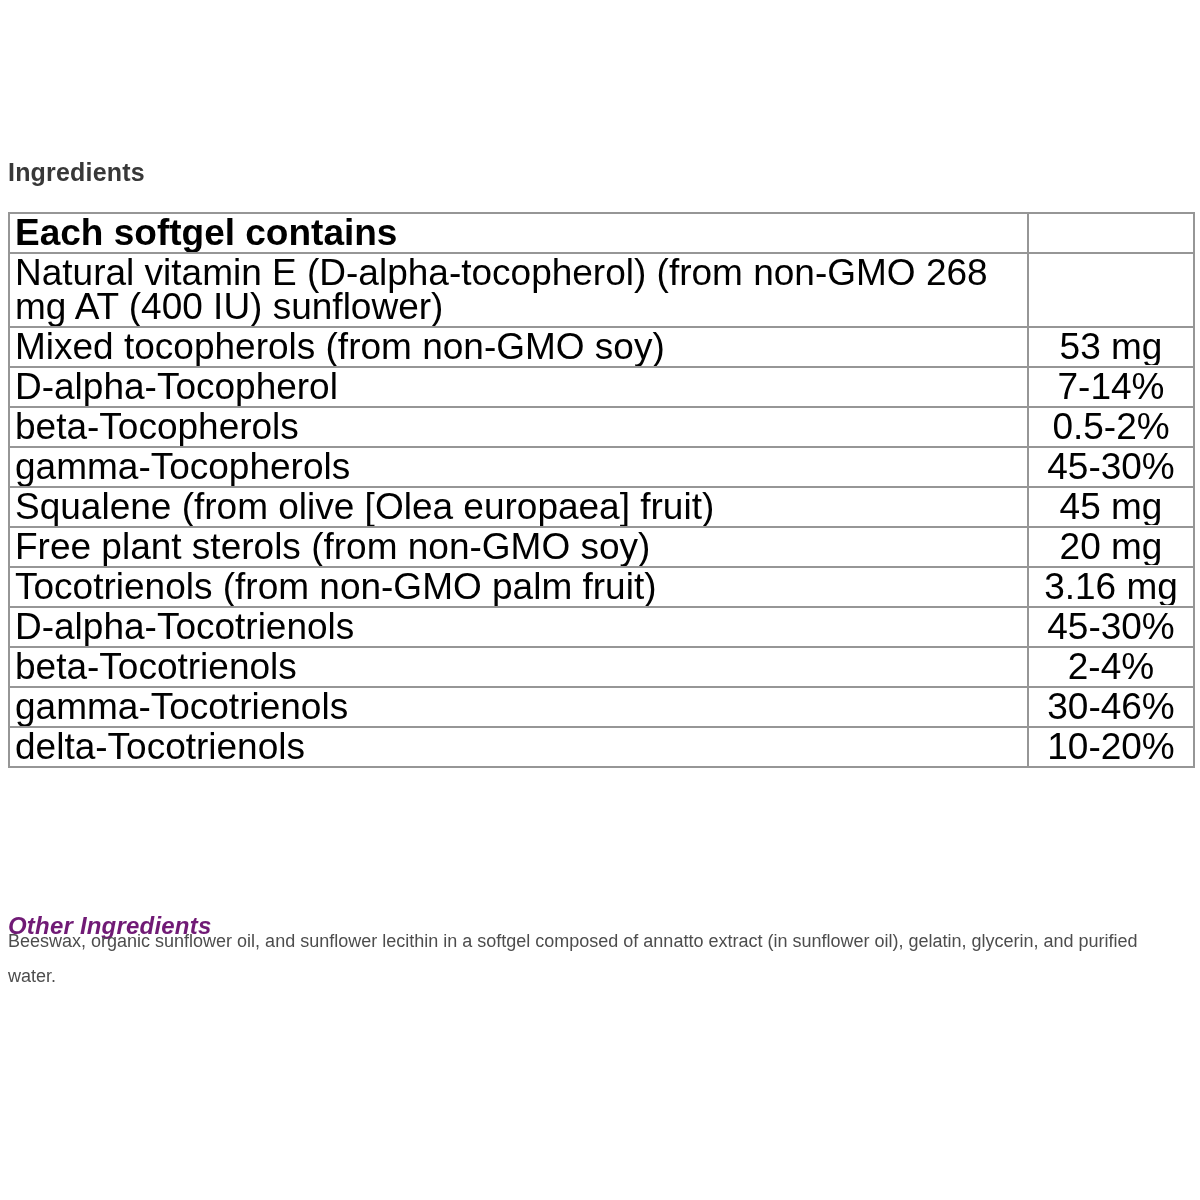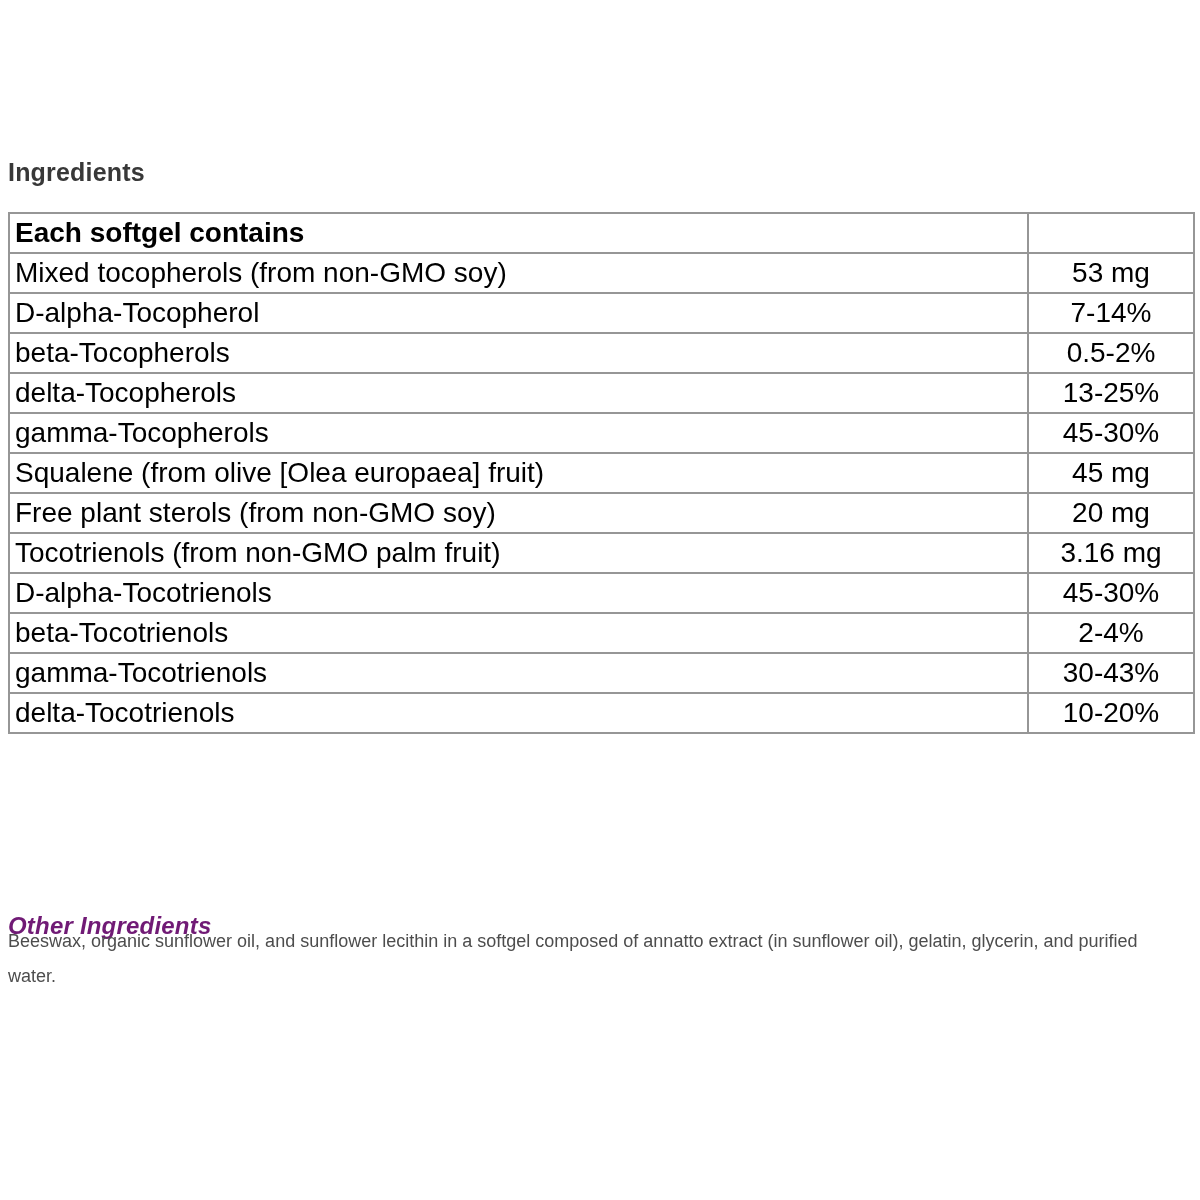--- a/index.html
+++ b/index.html
@@ -28,21 +28,21 @@
     position: absolute;
     left: 8px;
     top: 212px;
     width: 1185px;
     border-collapse: collapse;
     table-layout: fixed;
   }
   .ingredients-table td {
     border: 2px solid #969696;
     padding: 2px 5px;
-    font-size: 28px;
+    font-size: 37px;
     line-height: 34px;
     color: #000000;
     vertical-align: middle;
     overflow: hidden;
   }
   .ingredients-table tr.header-row td {
     font-weight: bold;
   }
   .ingredients-table td.label {
     text-align: left;
@@ -85,34 +85,34 @@
       <col style="width: 1019px;">
       <col style="width: 166px;">
     </colgroup>
     <tbody>
       <tr class="header-row">
         <td class="label">Each softgel contains</td>
         <td class="value"></td>
       </tr>
 
       <tr>
+        <td class="label">Natural vitamin E (D-alpha-tocopherol) (from non-GMO 268 mg AT (400 IU) sunflower)</td>
+        <td class="value"></td>
+      </tr>
+      <tr>
         <td class="label">Mixed tocopherols (from non-GMO soy)</td>
         <td class="value">53 mg</td>
       </tr>
       <tr>
         <td class="label indent">D-alpha-Tocopherol</td>
         <td class="value">7-14%</td>
       </tr>
       <tr>
         <td class="label indent">beta-Tocopherols</td>
         <td class="value">0.5-2%</td>
-      </tr>
-      <tr>
-        <td class="label indent">delta-Tocopherols</td>
-        <td class="value">13-25%</td>
       </tr>
       <tr>
         <td class="label indent">gamma-Tocopherols</td>
         <td class="value">45-30%</td>
       </tr>
       <tr>
         <td class="label">Squalene (from olive [Olea europaea] fruit)</td>
         <td class="value">45 mg</td>
       </tr>
       <tr>
@@ -126,21 +126,21 @@
       <tr>
         <td class="label indent">D-alpha-Tocotrienols</td>
         <td class="value">45-30%</td>
       </tr>
       <tr>
         <td class="label indent">beta-Tocotrienols</td>
         <td class="value">2-4%</td>
       </tr>
       <tr>
         <td class="label indent">gamma-Tocotrienols</td>
-        <td class="value">30-43%</td>
+        <td class="value">30-46%</td>
       </tr>
       <tr>
         <td class="label indent">delta-Tocotrienols</td>
         <td class="value">10-20%</td>
       </tr>
     </tbody>
   </table>
 
   <div class="heading2">Other Ingredients</div>
 

